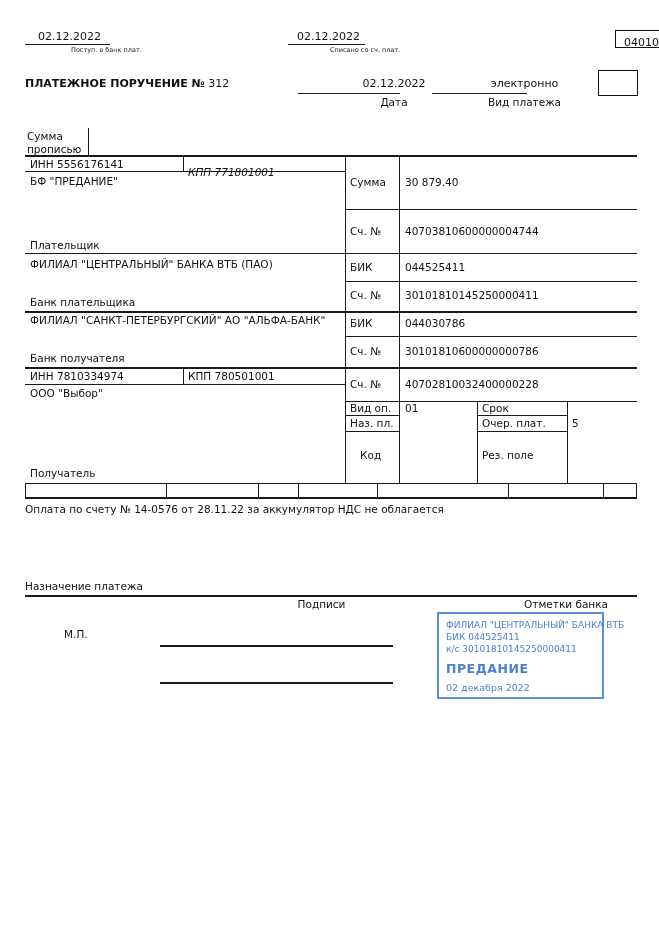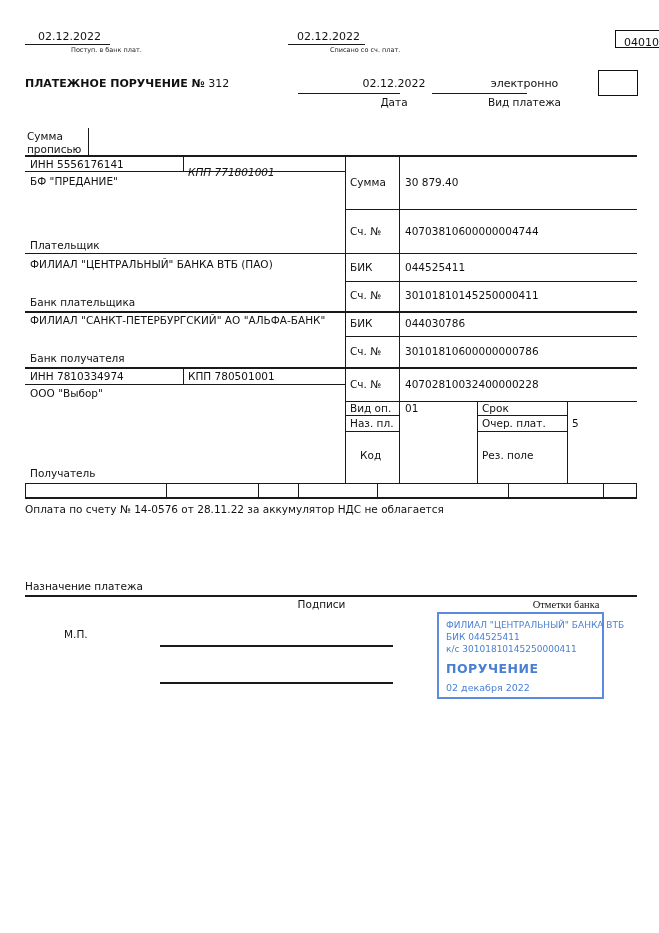--- a/index.html
+++ b/index.html
@@ -130,26 +130,26 @@
   <div class="t" style="left:482px; top:417px;">Очер. плат.</div>
   <div class="t" style="left:572px; top:417px;">5</div>
   <div class="t" style="left:350px; top:449px;margin-left:10px;">Код</div>
   <div class="t" style="left:482px; top:449px;">Рез. поле</div>
 
   <div class="t" style="left:25px; top:503px;">Оплата по счету № 14-0576 от 28.11.22 за аккумулятор НДС не облагается</div>
   <div class="t" style="left:25px; top:580px;">Назначение платежа</div>
   <div class="hl hl2" style="left:25px; top:595px; width:612px;"></div>
 
   <div class="t ctr" style="left:160px; top:598px; width:233px;">Подписи</div>
-  <div class="t ctr" style="left:437px; top:598px; width:168px;font-family:Liberation Serif, serif;">Отметки банка</div>
+  <div class="t ctr" style="left:437px; top:598px; width:168px;">Отметки банка</div>
   <div class="t" style="left:64px; top:628px;">М.П.</div>
   <div class="hl hl2" style="left:160px; top:645px; width:233px;"></div>
   <div class="hl hl2" style="left:160px; top:682px; width:233px;"></div>
 
   <div class="stamp">
     <div>ФИЛИАЛ "ЦЕНТРАЛЬНЫЙ" БАНКА ВТБ</div>
     <div>БИК 044525411</div>
     <div>к/с 30101810145250000411</div>
-    <div class="status">ПОРУЧЕНИЕ</div>
+    <div class="status">ПРЕДАНИЕ</div>
     <div class="sdate">02 декабря 2022</div>
   </div>
 
 </div>
 
 </body></html>

